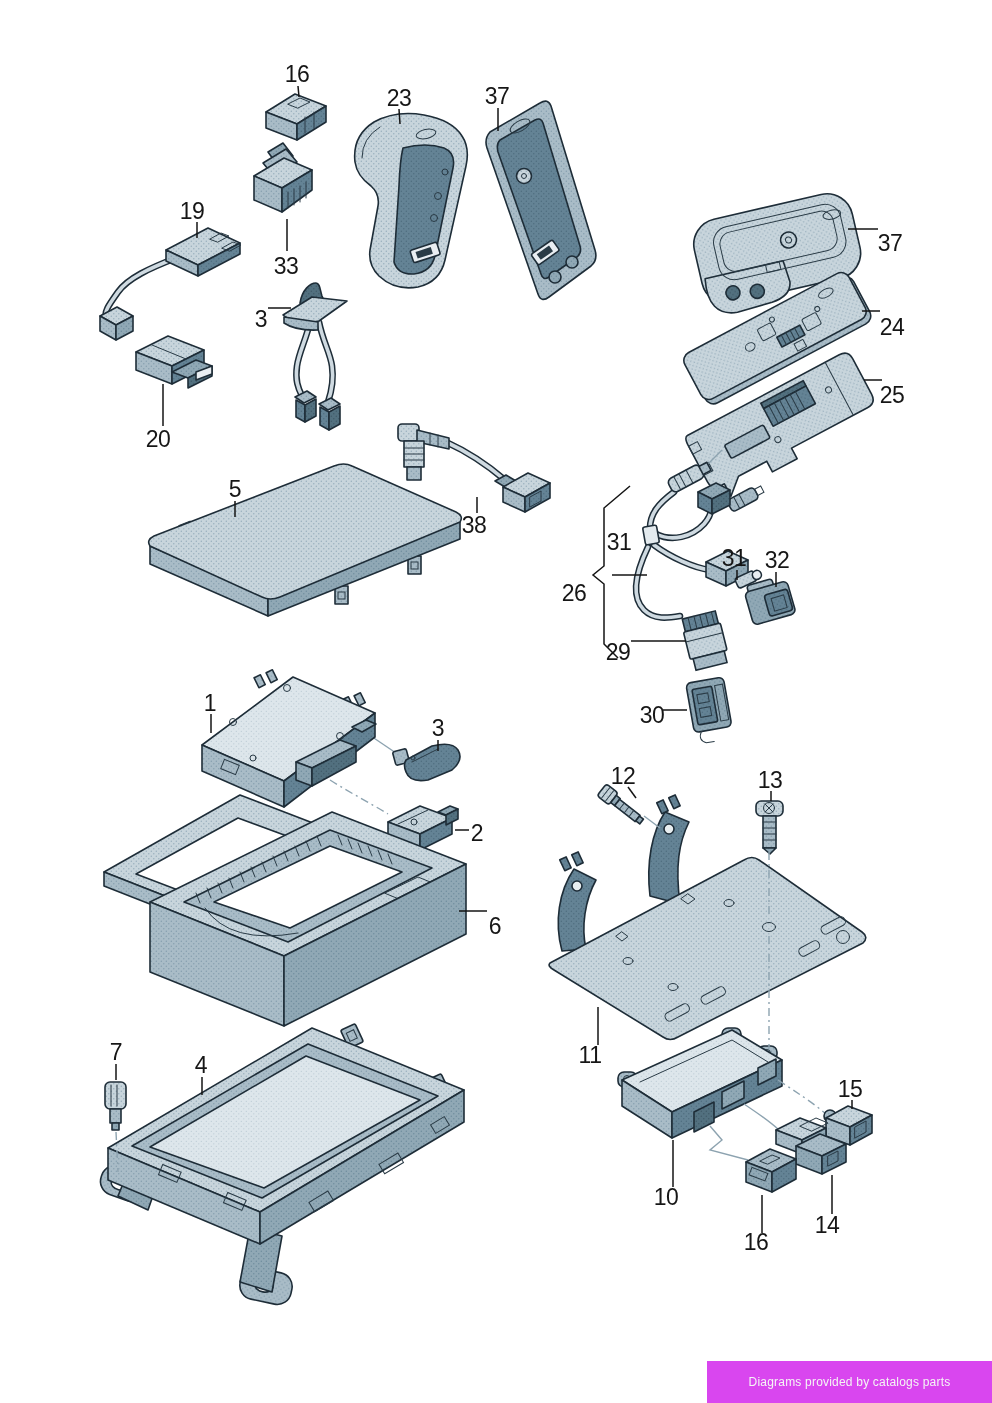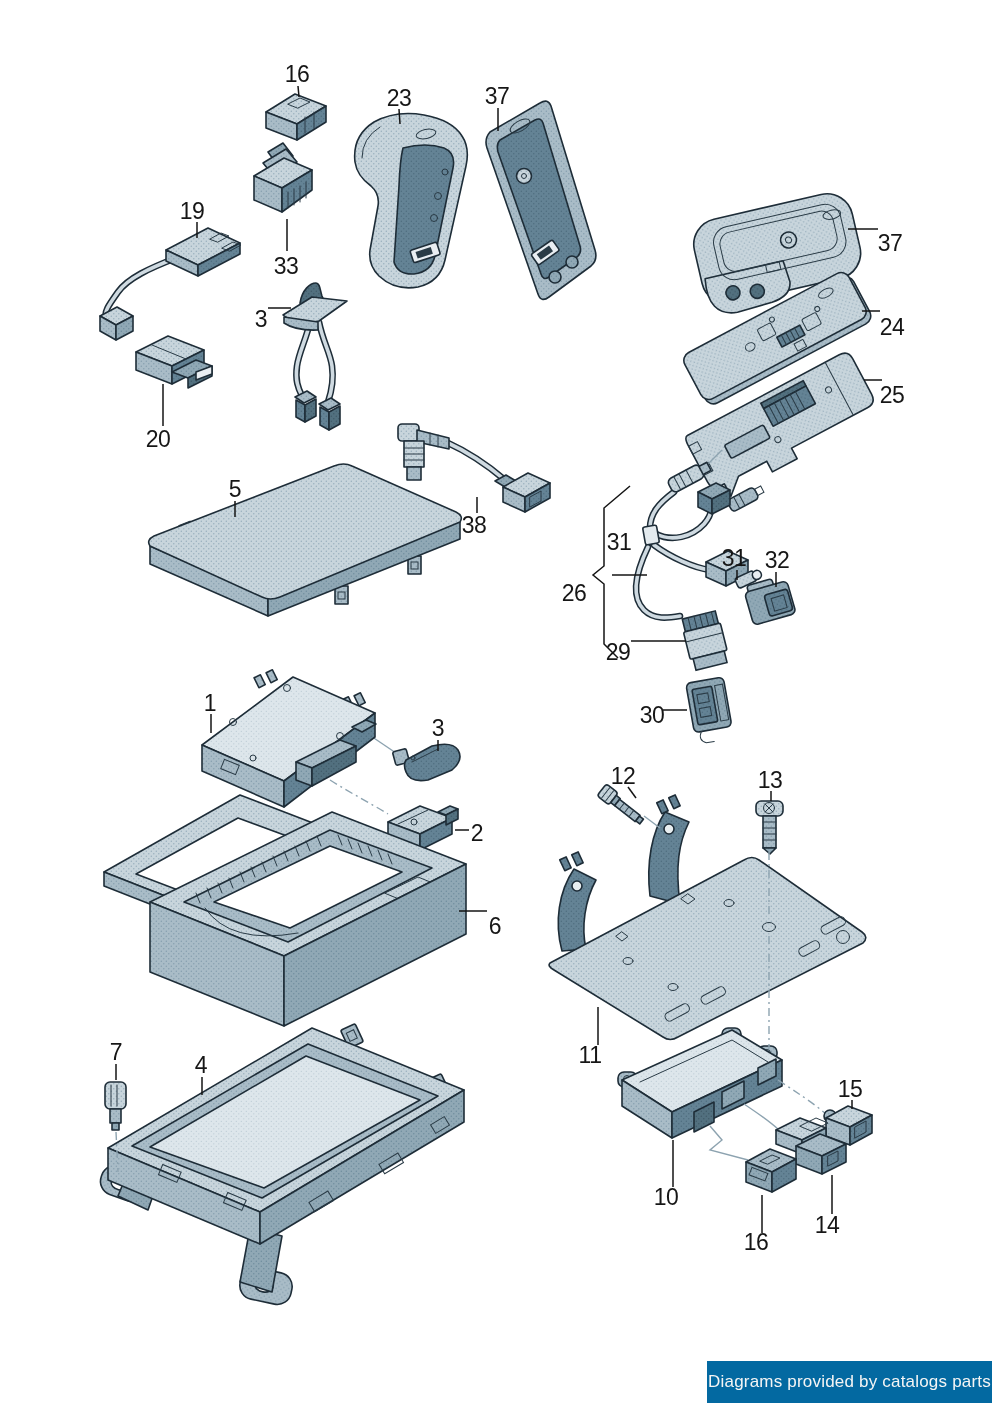--- a/index.html
+++ b/index.html
@@ -10,22 +10,22 @@
   .e{stroke:#1e2d38;stroke-width:1.6;stroke-linejoin:round;stroke-linecap:round;}
   .t{stroke:#2a3b46;stroke-width:1;fill:none;stroke-linecap:round;}
   .lead{stroke:#141414;stroke-width:1.5;fill:none;}
   .dash{stroke:#8da3b0;stroke-width:1.4;fill:none;stroke-dasharray:8 4 2 4;}
   .lg{stroke:#8da3b0;stroke-width:1.4;fill:none;}
   .co{stroke:#1e2d38;stroke-width:6.6;fill:none;stroke-linecap:round;}
   .ci{stroke:#cfdae1;stroke-width:3.6;fill:none;stroke-linecap:round;}
   text.lbl{font-family:"Liberation Sans",sans-serif;font-size:23px;fill:#161616;
            text-anchor:middle;letter-spacing:-0.5px;}
   .footer{position:absolute;left:707px;top:1361px;width:285px;height:42px;
-          background:#0369a1;color:#f5f5f5;display:flex;align-items:center;
-          justify-content:center;font-size:17px;letter-spacing:.2px;}
+          background:#d946ef;color:#f5f5f5;display:flex;align-items:center;
+          justify-content:center;font-size:12px;letter-spacing:.2px;}
 </style>
 </head>
 <body>
 
 <div class="stage">
 <svg width="992" height="1403" viewBox="0 0 992 1403">
 <defs>
   <pattern id="pL" width="5" height="5" patternUnits="userSpaceOnUse">
     <rect width="5" height="5" fill="#c8d5dc"></rect>
           <circle cx="1.3" cy="1.3" r=".7" fill="#96adbb"></circle>

